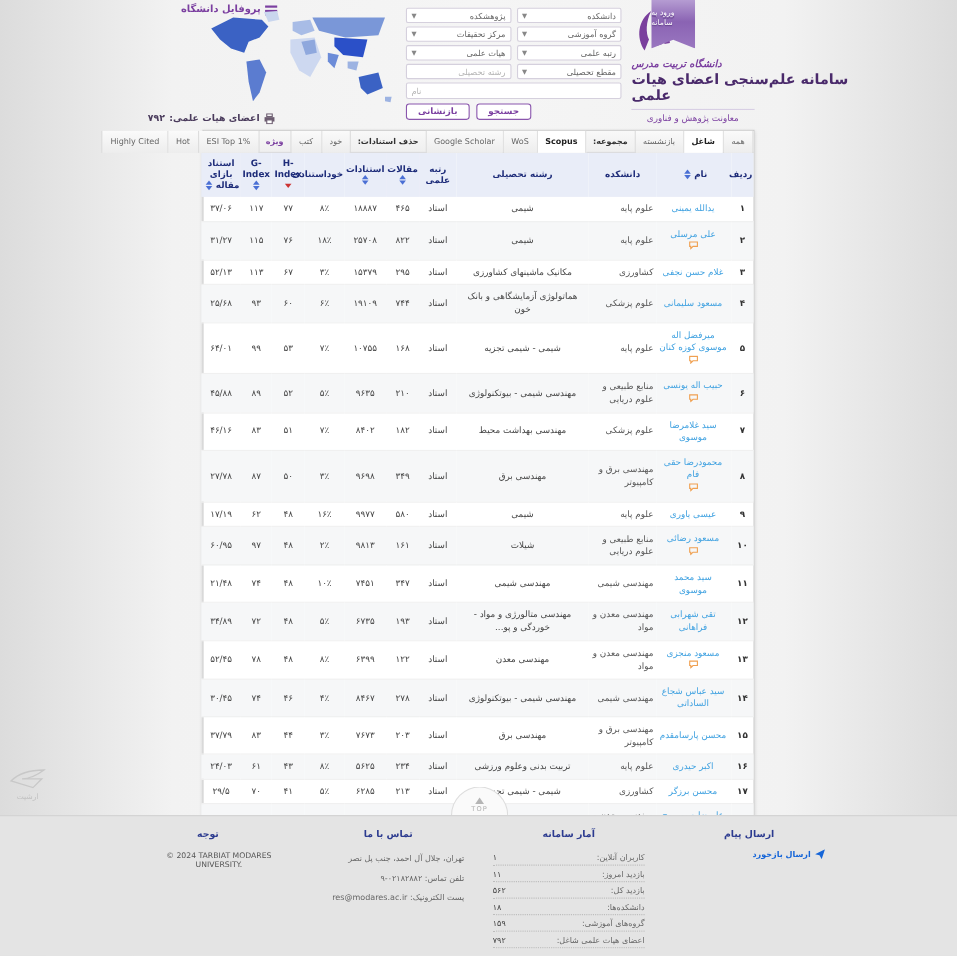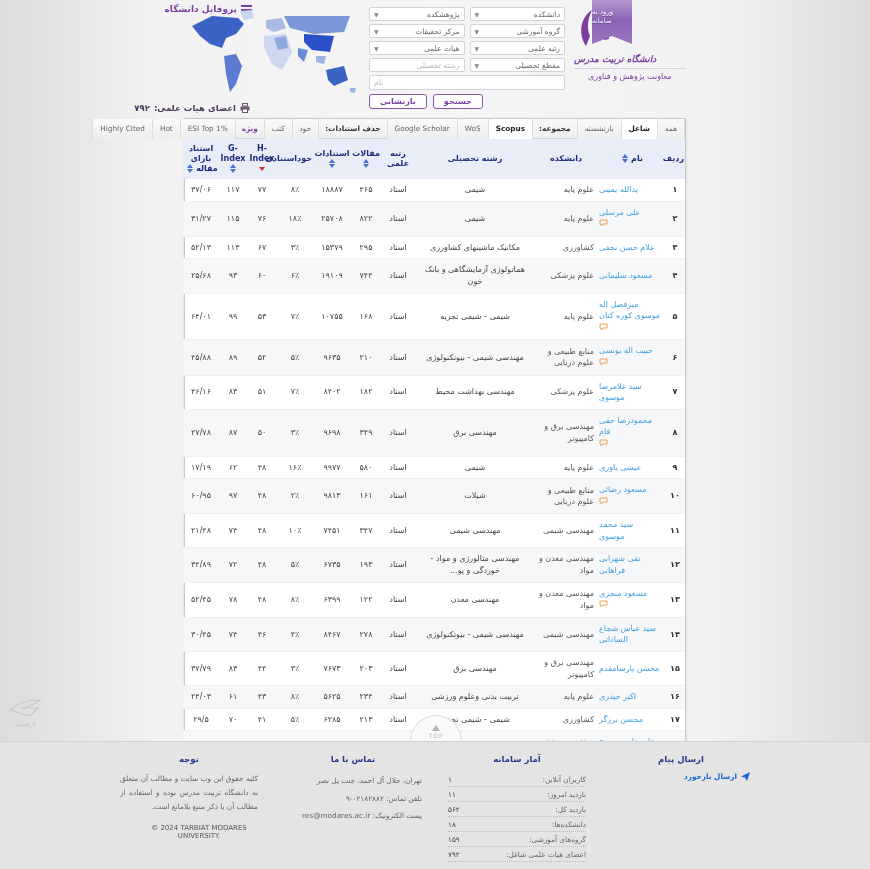--- a/index.html
+++ b/index.html
@@ -50,21 +50,21 @@
   .spacer{flex:1;}
   
   table{width:100%;border-collapse:collapse;table-layout:fixed;}
   thead th{background:#e9edf8;color:#1f2d7a;font-size:8px;font-weight:bold;padding:5px 1px;
         vertical-align:middle;line-height:1.25;}
   tbody td{font-size:8px;color:#444;text-align:center;padding:5px 2px;line-height:1.45;
         vertical-align:middle;}
   tbody tr{border-bottom:1px solid #f0f0f0;}
   tbody tr:nth-child(even){background:#f6f7f8;}
   td.c-rank{color:#333;font-weight:bold;}
-  td.c-name{text-align:left;padding-right:4px;}
+  td.c-name{text-align:center;padding-right:4px;}
   td.c-name a{color:#3da0e0;text-decoration:none;cursor:pointer;}
   td.c-fac{text-align:right;padding-right:3px;color:#555;}
   .chat{display:block;margin-top:1px;}
   .sort{display:inline-flex;flex-direction:column;gap:1px;margin:0 3px;vertical-align:middle;}
   .sort i{display:block;width:0;height:0;border-left:3px solid transparent;border-right:3px solid transparent;}
   .sort .up{border-bottom:4px solid #4a6fd4;}
   .sort .dn{border-top:4px solid #4a6fd4;}
   .sort.red .dn{border-top-color:#cc3333;}
   
   .pagbar{display:flex;justify-content:space-between;align-items:center;padding:9px 8px;
@@ -176,20 +176,21 @@
 
   <div class="brand">
     <div class="ribbon">ورود به سامانه</div>
     <svg width="44" height="42" viewBox="0 0 44 42" style="margin-top:6px;">
       <path d="M12 40 C4 28 6 12 18 4 C13 14 13 24 16 30 Z" fill="#7a3f9d"></path>
       <path d="M22 36 C20 24 22 12 26 6 C25 16 26 26 28 34 Z" fill="#7a3f9d"></path>
       <path d="M30 34 C30 22 33 12 38 8 C34 18 34 26 35 33 Z" fill="#7a3f9d"></path>
       <circle cx="24" cy="3" r="2" fill="#7a3f9d"></circle>
     </svg>
     <div class="brand-uni">دانشگاه تربیت مدرس</div>
+    <div class="brand-title">سامانه علم‌سنجی اعضای هیات علمی</div>
     <div class="brand-deputy">معاونت پژوهش و فناوری</div>
   </div>
 
   <div class="count-line">
     <svg width="10" height="10" viewBox="0 0 10 10">
       <rect x="2.5" y="0.5" width="5" height="2.5" fill="none" stroke="#6b5b6f" stroke-width="1"></rect>
       <rect x="0.5" y="3.5" width="9" height="4" fill="#6b5b6f"></rect>
       <rect x="2.5" y="6" width="5" height="3.5" fill="#fff" stroke="#6b5b6f" stroke-width="1"></rect>
     </svg>
     <span>اعضای هیات علمی:</span>
@@ -688,18 +689,17 @@
         </div>
     </div>
     <div class="fcol">
       <h3>تماس با ما</h3>
       <div class="contact-line">تهران، جلال آل احمد، جنب پل نصر</div>
       <div class="contact-line">تلفن تماس: ۰۲۱۸۲۸۸۲-۹</div>
       <div class="contact-line">پست الکترونیک: res@modares.ac.ir</div>
     </div>
     <div class="fcol">
       <h3>توجه</h3>
-      <p>کلیه حقوق این وب سایت و مطالب آن متعلق به دانشگاه تربیت مدرس بوده و استفاده از مطالب آن با ذکر منبع بلامانع است.</p>
       <div class="copyright">© 2024 TARBIAT MODARES UNIVERSITY.</div>
     </div>
   </footer>
 
 </div>
 
 </body></html>

